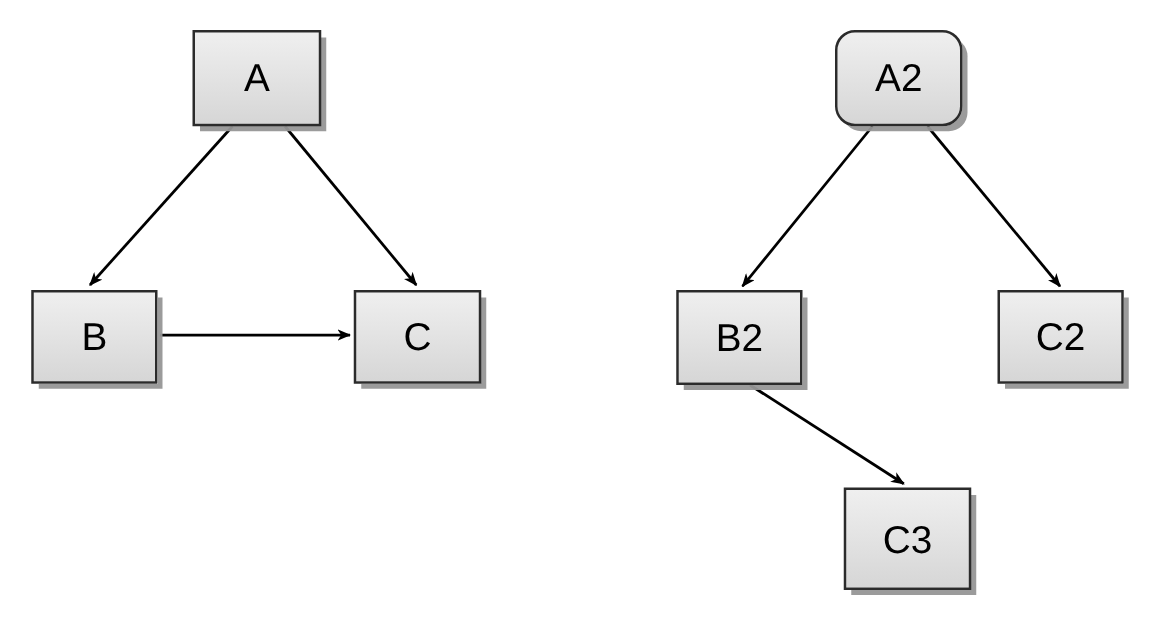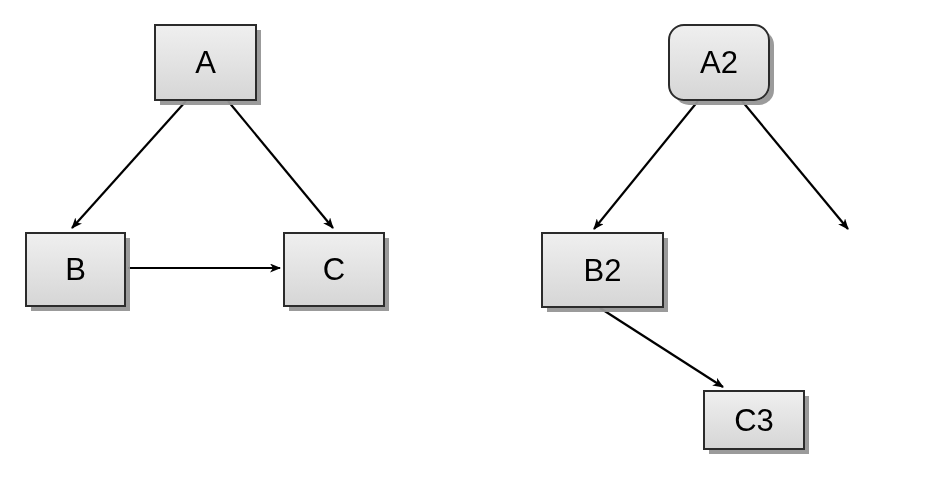--- a/index.html
+++ b/index.html
@@ -78,22 +78,25 @@
   </div>
 
   <div class="node" style="left:283px; top:232px; width:102px; height:75px;">
     <span class="node-label">C</span>
   </div>
 
   <div class="node" style="left:668px; top:24px; width:102px; height:77px;border-radius:16px;">
     <span class="node-label">A2</span>
   </div>
 
-  <div class="node" style="left:541px; top:232px; width:123px; height:76px;">
+  <div class="node" style="left:541px; top:232px; width:101px; height:76px;">
     <span class="node-label">B2</span>
   </div>
 
+  <div class="node" style="left:798px; top:232px; width:101px; height:75px;">
+    <span class="node-label">C2</span>
+  </div>
 
-  <div class="node" style="left:675px; top:390px; width:102px; height:60px;margin-left:28px;">
+  <div class="node" style="left:675px; top:390px; width:102px; height:82px;">
     <span class="node-label">C3</span>
   </div>
 
 </div>
 
 </body></html>

